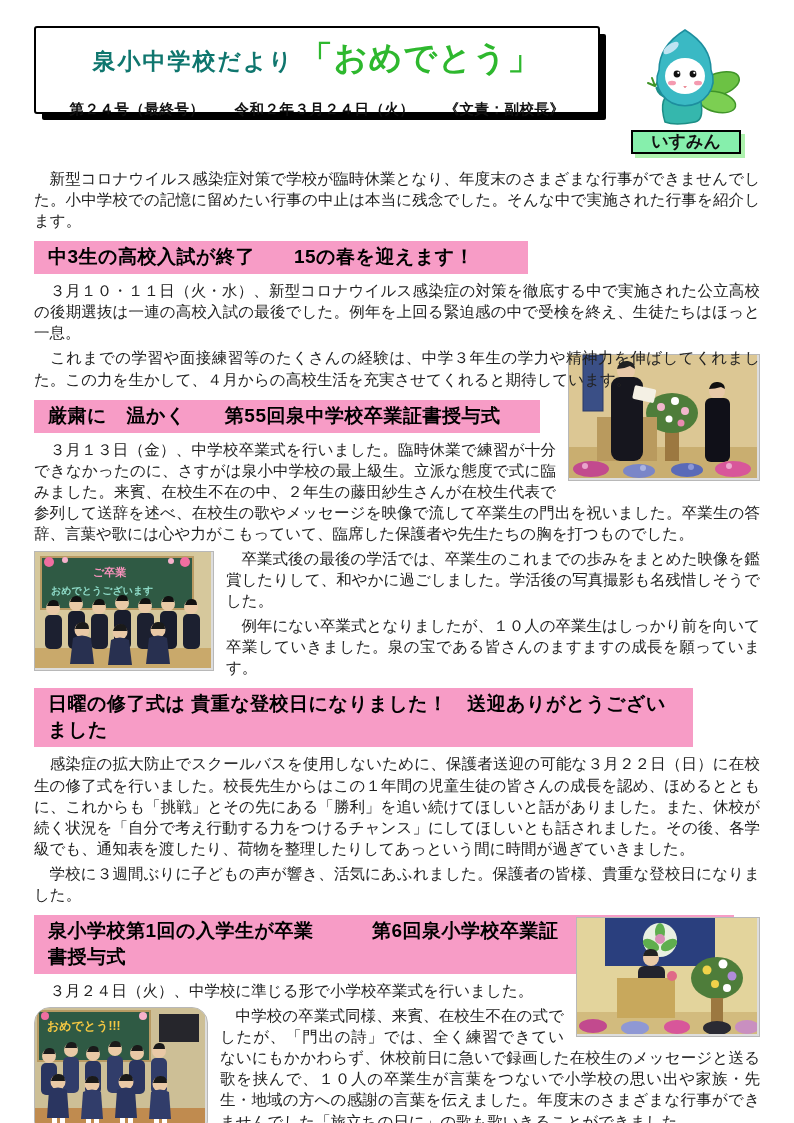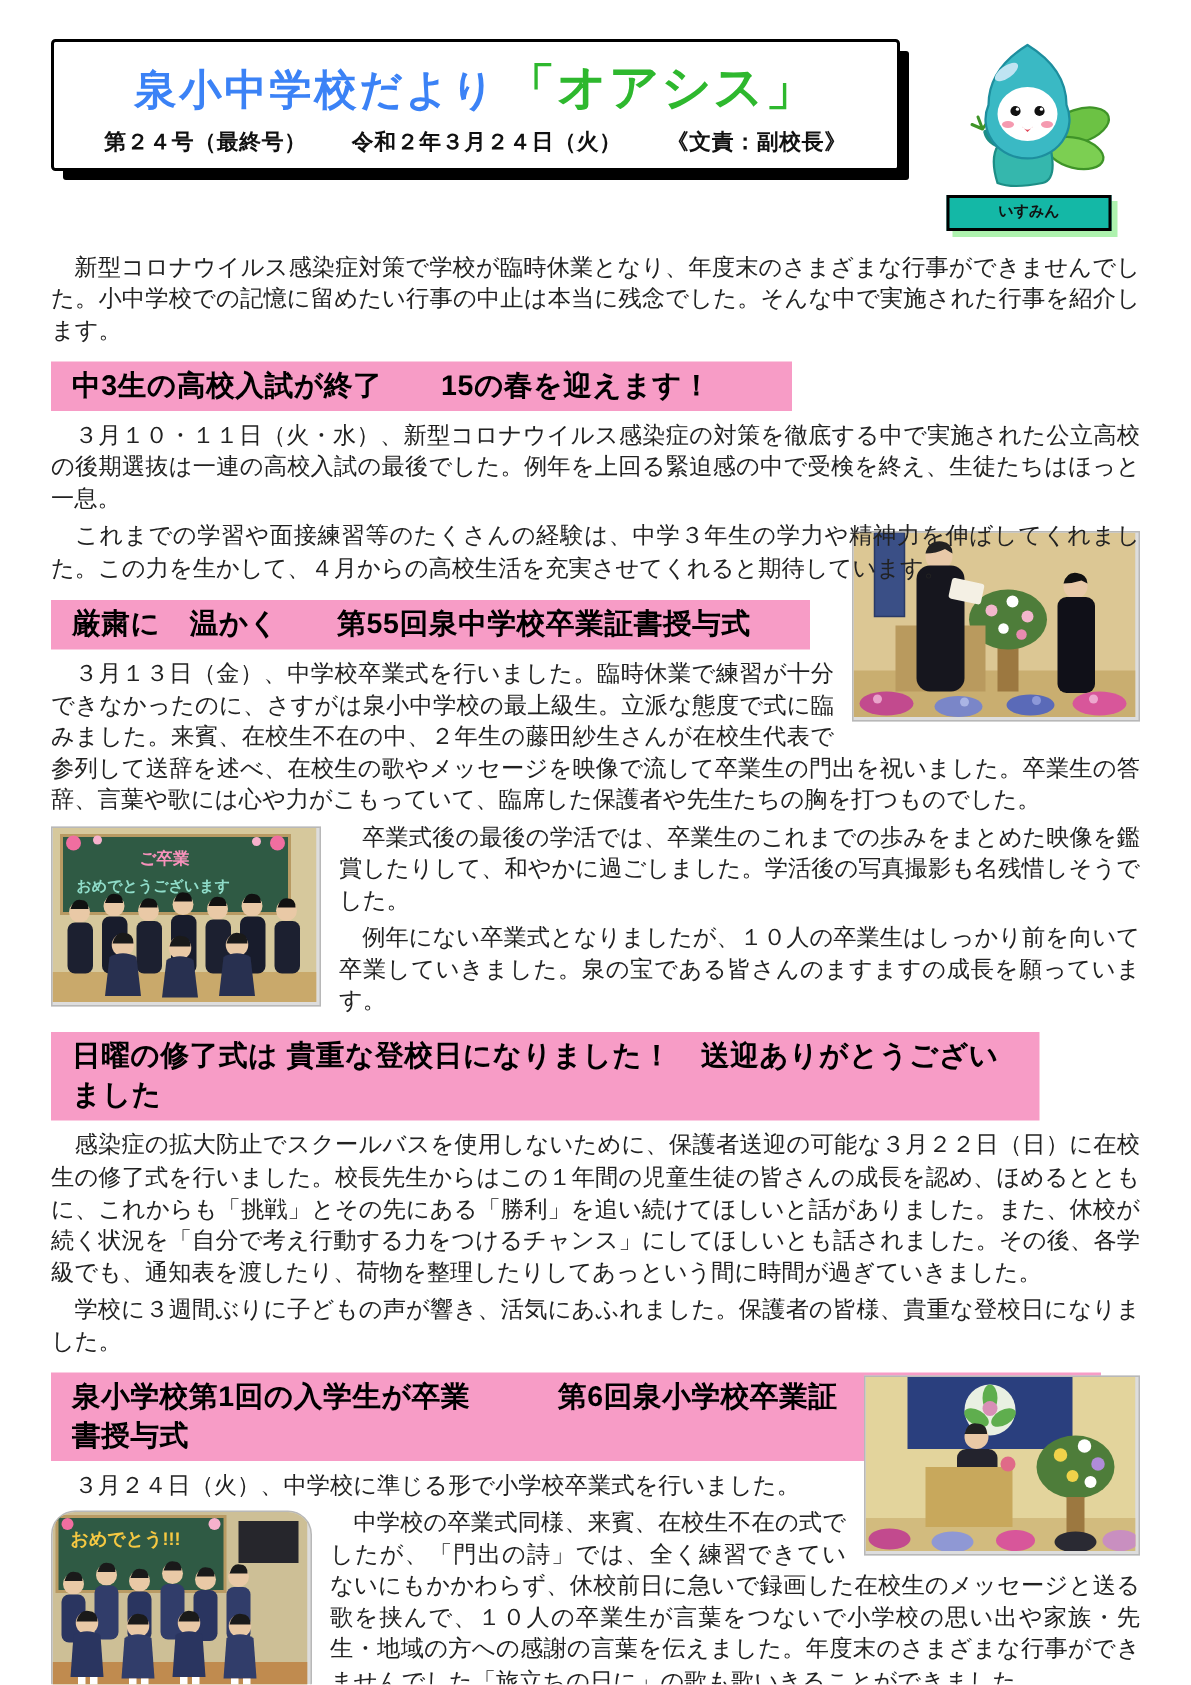--- a/index.html
+++ b/index.html
@@ -21,32 +21,32 @@
     background:#fff;
     border:2px solid #000;
     border-radius:3px;
     box-shadow:7px 7px 0 -1px #000;
     box-sizing:border-box;
     padding-top:8px;
     text-align:center;
     flex:none;
   }
   .title-line{font-family:"DejaVu Serif","Liberation Serif",serif;font-weight:bold;white-space:nowrap;}
-  .title-main{font-size:28px;color:#3b82f6;letter-spacing:2px;}
+  .title-main{font-size:23px;color:#0f766e;letter-spacing:2px;}
   .title-accent{font-size:33px;letter-spacing:1px;}
   .issue-line{
     font-family:"DejaVu Serif","Liberation Serif",serif;
-    font-weight:bold;font-size:14.5px;color:#111;margin-top:4px;letter-spacing:0.5px;
+    font-weight:bold;font-size:14.5px;color:#111;margin-top:19px;letter-spacing:0.5px;
   }
   .mascot-col{flex:1;text-align:center;padding-left:12px;}
   .mascot-col svg{display:block;margin:0 auto;}
   .mascot-label{
     display:inline-block;width:106px;
-    border:2px solid #000;background:#14b8a6;
-    font-weight:bold;font-size:10px;line-height:20px;color:#111;
+    border:2px solid #000;background:#86efac;
+    font-weight:bold;font-size:17px;line-height:20px;color:#111;
     box-shadow:4px 4px 0 #aef2ae;
     margin-top:2px;
   }
   
   .bodytext{font-size:15.5px;line-height:1.36;text-align:justify;margin:0 0 4px 0;}
   .intro{margin-bottom:8px;}
   h2.bar{
     font-size:19px;font-weight:bold;color:#000;
     background:var(--pink);
     margin:10px 0 6px 0;
@@ -70,21 +70,21 @@
 </style>
 </head>
 <body>
 
 <div class="page" style="--pink:#f79cc6;--yellow:#ffff00;">
 
   <div class="header-row">
     <div class="title-frame">
       <div class="title-line">
         <span class="title-main">泉小中学校だより</span>
-        <span class="title-accent" style="color:#2eb82e">「オアシス」</span>
+        <span class="title-accent" style="color:#2eb82e">「おめでとう」</span>
       </div>
       <div class="issue-line">第２４号（最終号）　　令和２年３月２４日（火）　　《文責：副校長》</div>
     </div>
 
     <div class="mascot-col">
       <svg width="118" height="102" viewBox="0 0 118 102" aria-hidden="true">
 
         <ellipse cx="92" cy="58" rx="21" ry="11" fill="#6cc244" stroke="#3f9428" stroke-width="1.5" transform="rotate(-18 92 58)"></ellipse>
         <ellipse cx="90" cy="76" rx="19" ry="10" fill="#7ccf52" stroke="#3f9428" stroke-width="1.5" transform="rotate(14 90 76)"></ellipse>
 

